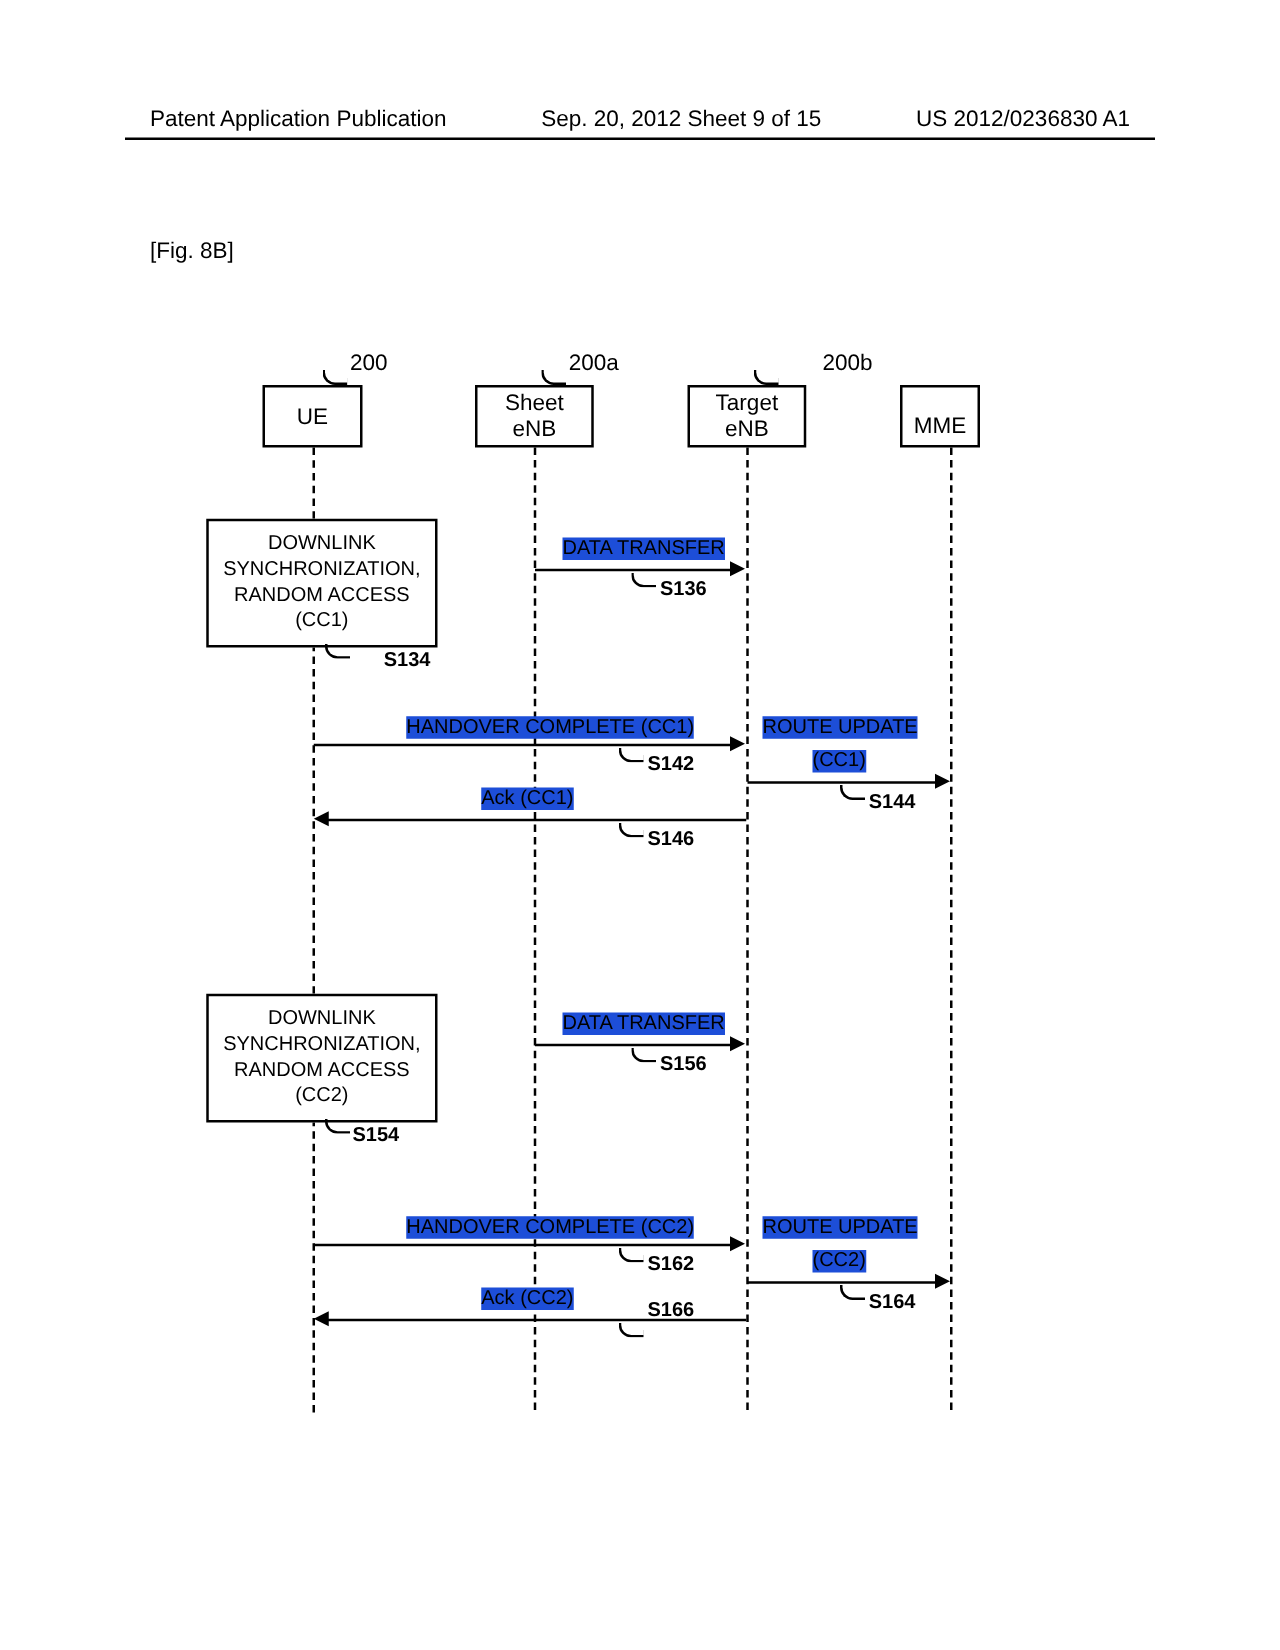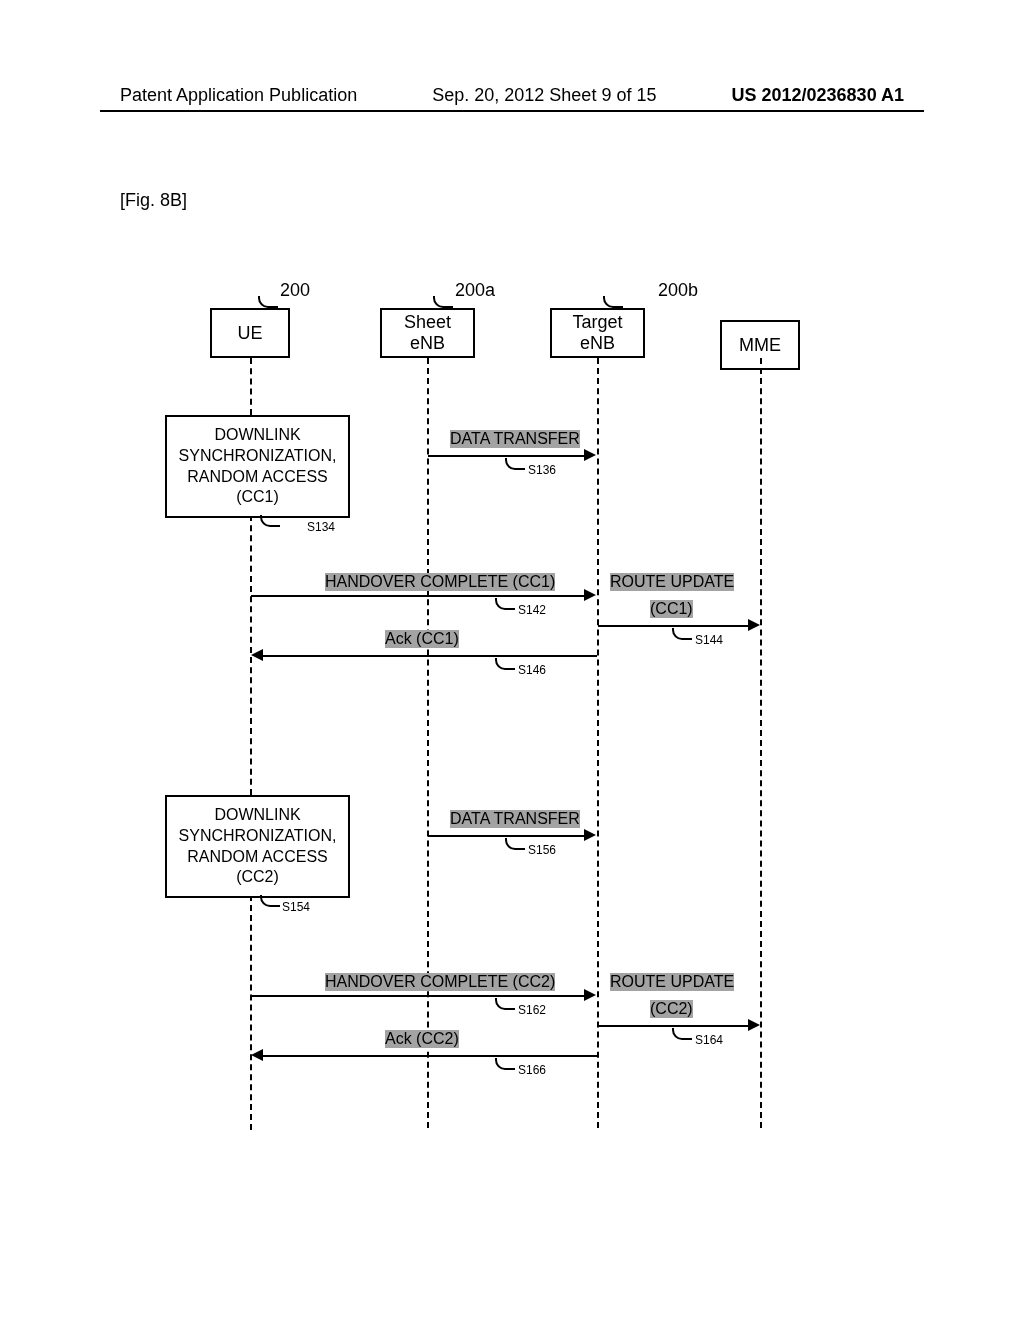--- a/index.html
+++ b/index.html
@@ -15,21 +15,21 @@
       top: 85px;
       left: 0;
       right: 0;
       display: flex;
       justify-content: space-between;
       padding: 0 120px;
       font-size: 18px;
     }
     .header-left { font-weight: normal; }
     .header-mid { font-weight: normal; }
-    .header-right { font-weight: bold; }
+    .header-right { font-weight: normal; }
     .top-line {
       position: absolute;
       top: 110px;
       left: 100px;
       right: 100px;
       border-top: 2px solid black;
     }
     .fig-label {
       position: absolute;
       top: 190px;
@@ -90,34 +90,35 @@
     .arrow-head-left {
       position: absolute;
       width: 0; height: 0;
       border-top: 6px solid transparent;
       border-bottom: 6px solid transparent;
       border-right: 12px solid black;
     }
     .msg-label {
       position: absolute;
       font-size: 16px;
-      background: #a3a3a3;
+      background: #1d4ed8;
     }
     .ref-curve {
       position: absolute;
       width: 20px;
       height: 12px;
       border: 2px solid black;
       border-top: none;
       border-right: none;
       border-radius: 0 0 0 10px;
     }
     .ref-label {
       position: absolute;
-      font-size: 12px;
+      font-size: 16px;
+      font-weight: bold;
     }
   </style>
 </head>
 <body>
 
 <div class="header">
   <span class="header-left">Patent Application Publication</span>
   <span class="header-mid">Sep. 20, 2012  Sheet 9 of 15</span>
   <span class="header-right">US 2012/0236830 A1</span>
 </div>
@@ -140,21 +141,21 @@
     <span>UE</span>
   </div>
   <div class="entity-box" style="top:28px; left:230px; width:95px; height:50px;">
     <span>Sheet</span>
     <span>eNB</span>
   </div>
   <div class="entity-box" style="top:28px; left:400px; width:95px; height:50px;">
     <span>Target</span>
     <span>eNB</span>
   </div>
-  <div class="entity-box" style="top:40px; left:570px; width:80px; height:50px;">
+  <div class="entity-box" style="top:28px; left:570px; width:64px; height:50px;justify-content:flex-end;">
     <span>MME</span>
   </div>
 
   <div class="lifeline" style="top:78px; left:100px; height:57px;"></div>
   <div class="lifeline" style="top:235px; left:100px; height:280px;"></div>
   <div class="lifeline" style="top:615px; left:100px; height:235px;"></div>
 
   <div class="lifeline" style="top:78px; left:277px; height:770px;"></div>
   <div class="lifeline" style="top:78px; left:447px; height:770px;"></div>
   <div class="lifeline" style="top:78px; left:610px; height:770px;"></div>
@@ -218,15 +219,15 @@
   <div class="msg-label" style="top:720px; left:500px;">(CC2)</div>
   <div class="arrow-line" style="top:745px; left:448px; width:152px;"></div>
   <div class="arrow-head-right" style="top:739px; left:598px;"></div>
   <div class="ref-curve" style="top:748px; left:522px;"></div>
   <div class="ref-label" style="top:753px; left:545px;">S164</div>
 
   <div class="msg-label" style="top:750px; left:235px;">Ack (CC2)</div>
   <div class="arrow-line" style="top:775px; left:112px; width:335px;"></div>
   <div class="arrow-head-left" style="top:769px; left:101px;"></div>
   <div class="ref-curve" style="top:778px; left:345px;"></div>
-  <div class="ref-label" style="top:783px; left:368px;">S166</div>
+  <div class="ref-label" style="top:760px; left:368px;">S166</div>
 
 </div>
 
 </body></html>

